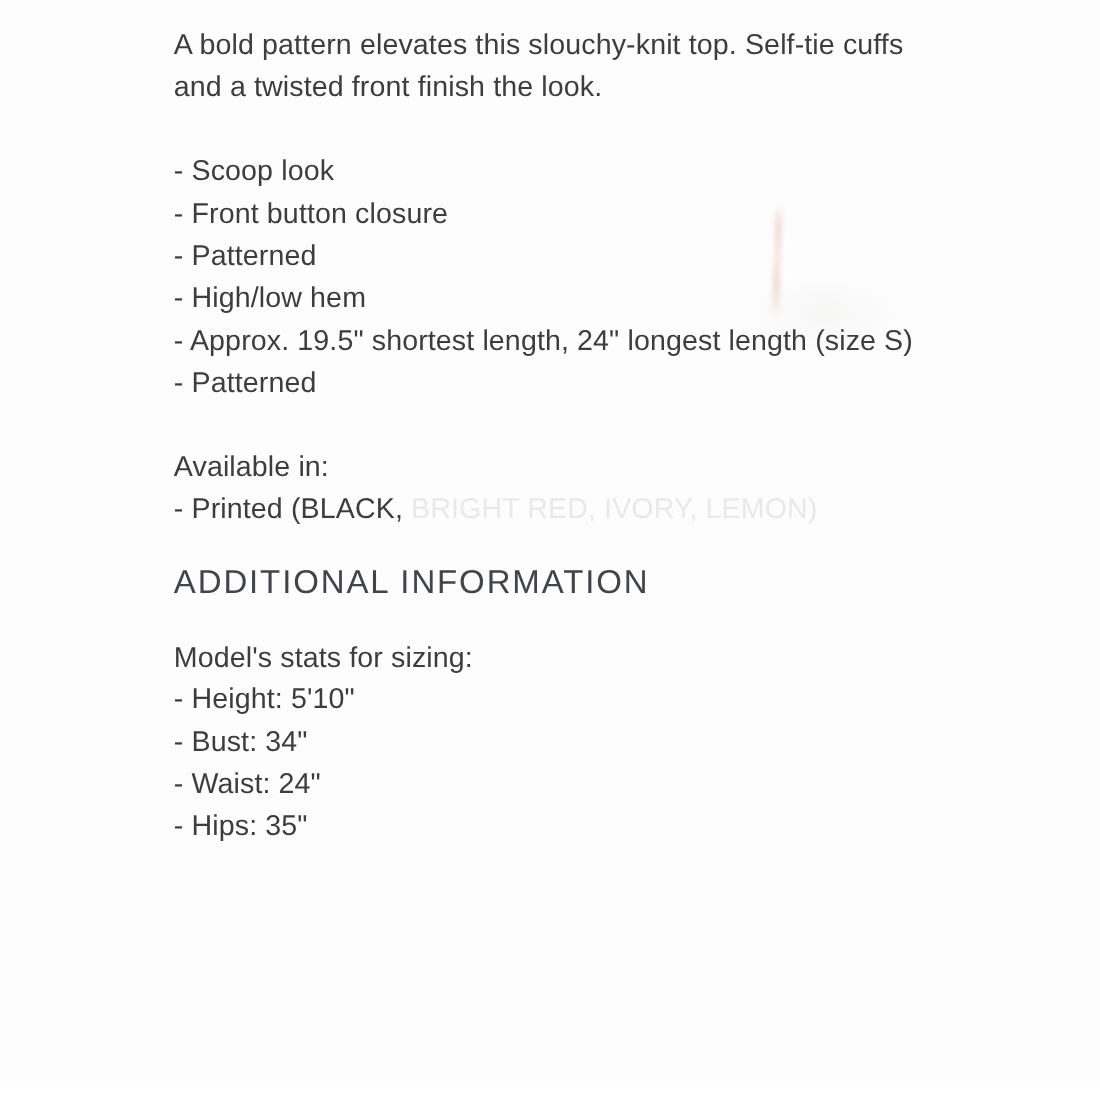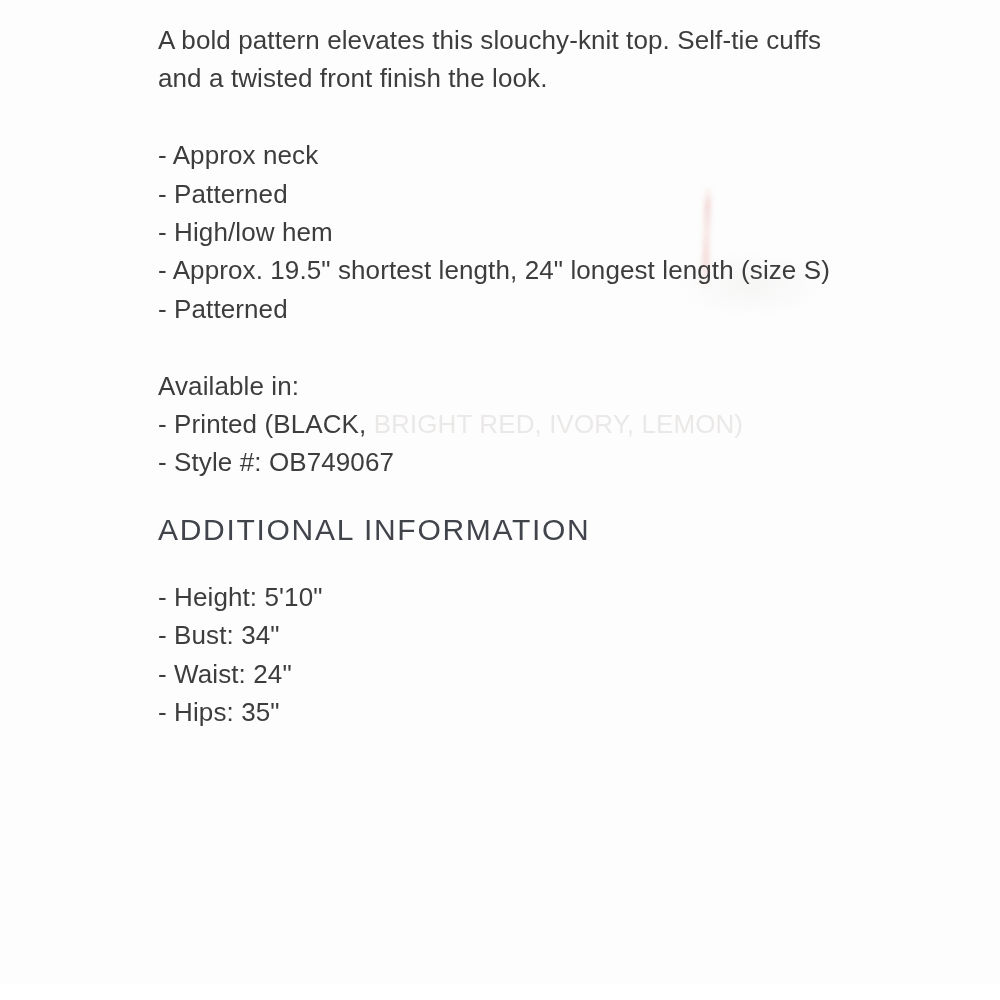--- a/index.html
+++ b/index.html
@@ -72,36 +72,37 @@
 
   <div class="artifact-streak"></div>
   <div class="artifact-blob"></div>
 
   <div class="content">
 
     <div class="desc">A bold pattern elevates this slouchy-knit top. Self-tie cuffs and a twisted front finish the look.</div>
 
 
     <div class="blank-gap">
-      <div class="feature-line">- Approx neck</div>
+      <div class="feature-line">- Scoop look</div>
+      <div class="feature-line">- Front button closure</div>
       <div class="feature-line">- Patterned</div>
       <div class="feature-line">- High/low hem</div>
       <div class="feature-line">- Approx. 19.5" shortest length, 24" longest length (size S)</div>
       <div class="feature-line">- Patterned</div>
     </div>
 
     <div class="blank-gap">
       <div class="avail-line">Available in:</div>
       <div class="avail-line"><span>- Printed (BLACK, </span><span class="faded-text">BRIGHT RED, IVORY, LEMON)</span></div>
-      <div class="avail-line">- Style #: OB749067</div>
     </div>
 
     <div class="section-heading">ADDITIONAL INFORMATION</div>
 
     <div class="stats-block">
+      <div class="stat-line">Model's stats for sizing:</div>
       <div class="stat-line">- Height: 5'10"</div>
       <div class="stat-line">- Bust: 34"</div>
       <div class="stat-line">- Waist: 24"</div>
       <div class="stat-line">- Hips: 35"</div>
     </div>
 
   </div>
 </div>
 
 </body></html>

